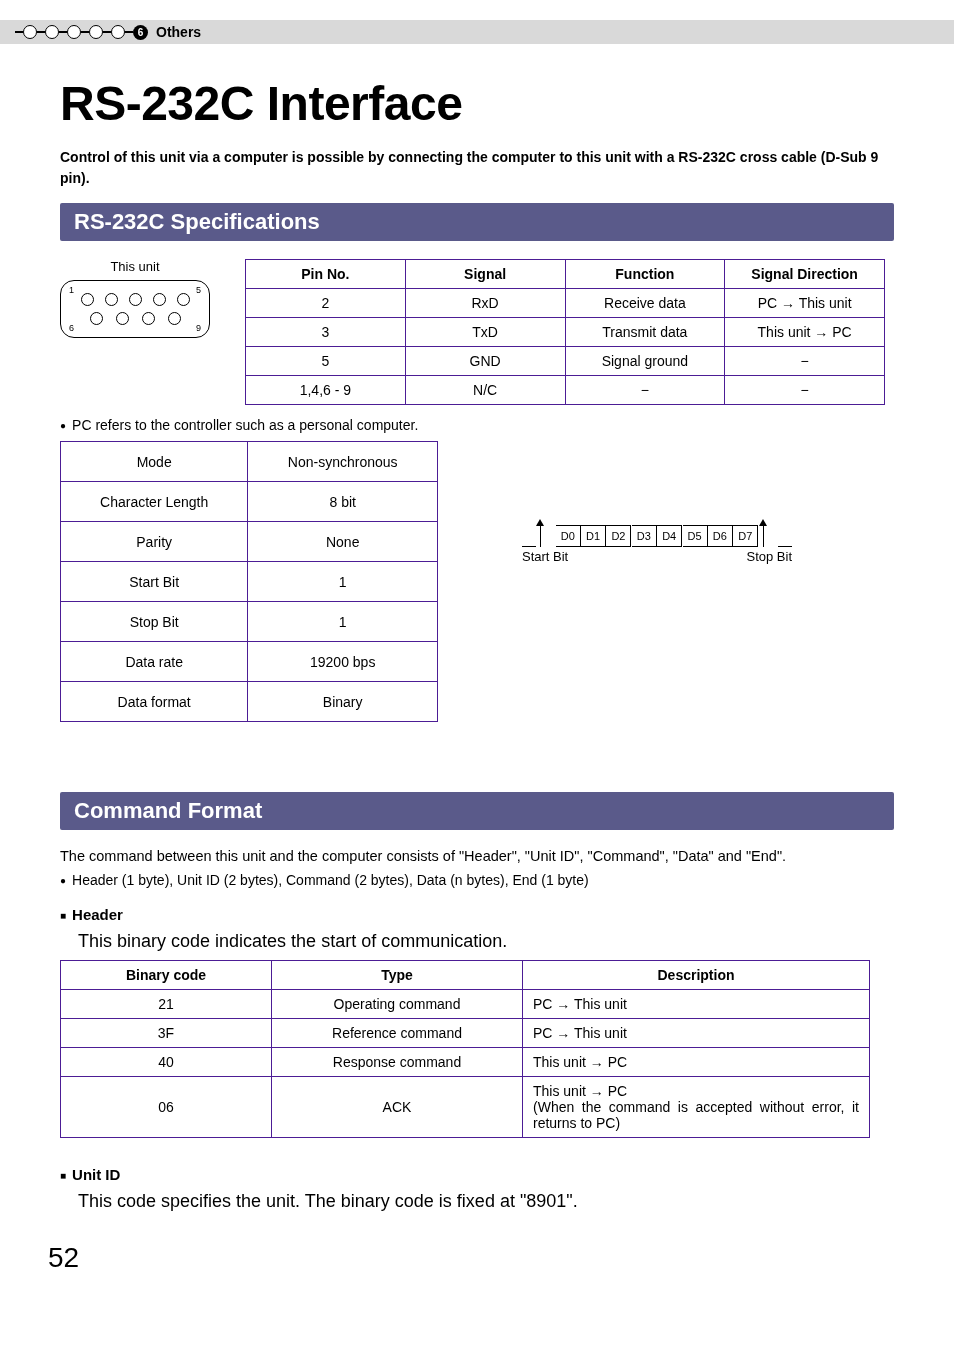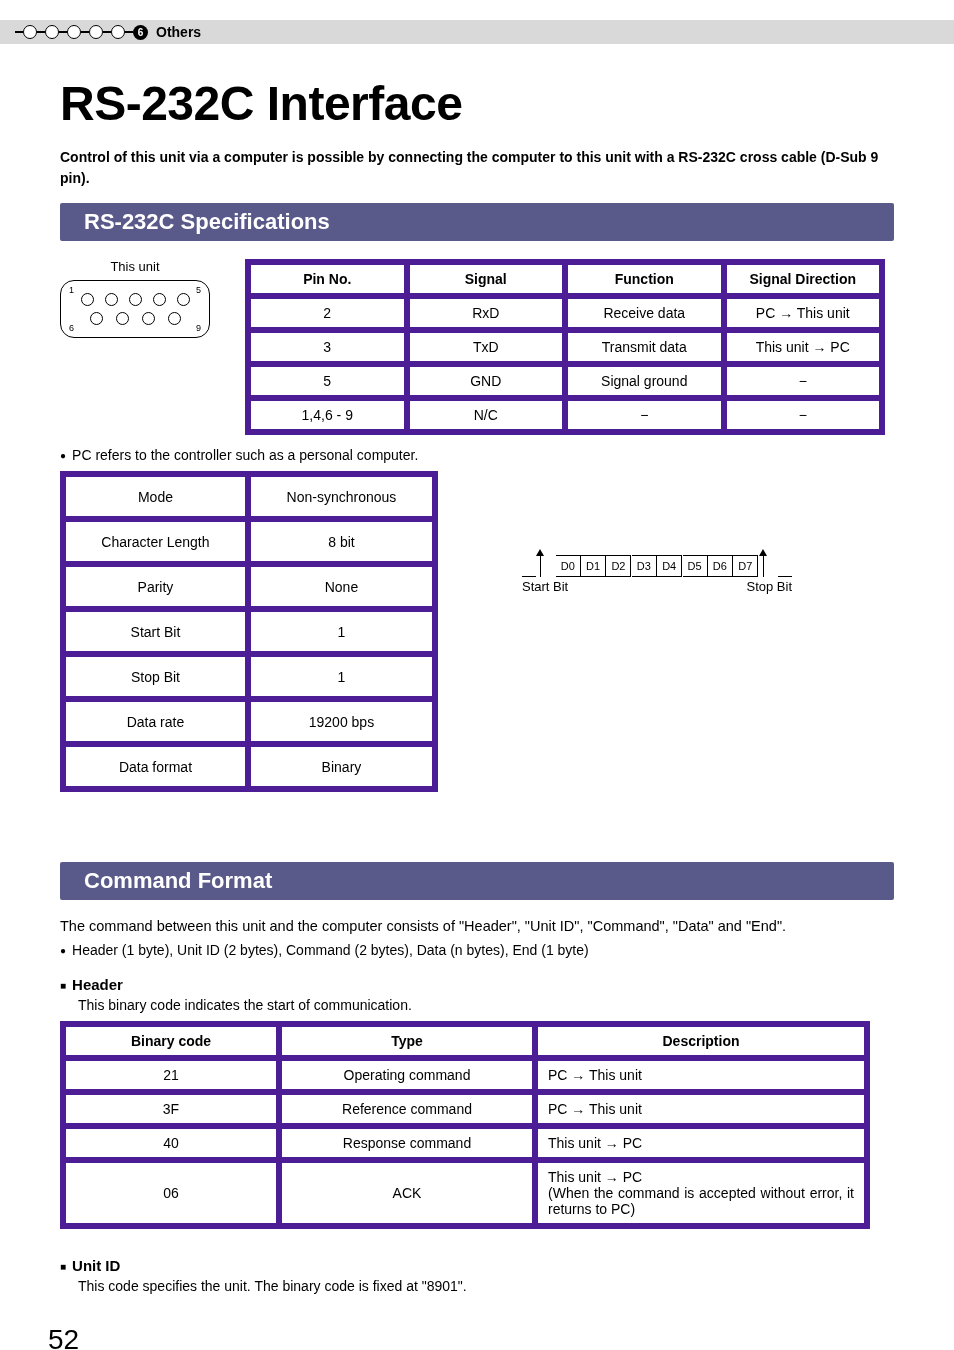--- a/index.html
+++ b/index.html
@@ -38,26 +38,26 @@
     margin: 22px 0 16px 0;
     letter-spacing: -0.5px;
   }
   .intro { font-weight: bold; font-size: 14px; line-height: 1.5; margin: 0 0 14px 0; }
   .section-h {
     background: #5a5a8a;
     color: #fff;
     font-family: "Arial Narrow", Arial, sans-serif;
     font-weight: bold;
     font-size: 22px;
-    padding: 6px 24px;
+    padding: 6px 14px;
     margin: 0 0 18px 0;
     border-radius: 2px;
   }
   table { border-collapse: collapse; font-size: 14px; }
-  table th, table td { border: 6px solid #4c1d95; padding: 6px 10px; text-align: center; }
+  table th, table td { border: 1px solid #4c1d95; padding: 6px 10px; text-align: center; }
   .row1 { display: flex; align-items: flex-start; gap: 35px; margin-bottom: 12px; }
   .unit-label { font-size: 13px; text-align: center; margin-bottom: 6px; }
   .connector-box {
     width: 148px; height: 56px; border: 1.5px solid #000; border-radius: 14px;
     display: flex; flex-direction: column; justify-content: center; align-items: center;
     position: relative;
   }
   .pin-row { display: flex; justify-content: center; gap: 11px; }
   .pin-row.bottom { gap: 13px; }
   .pin { width: 11px; height: 11px; border: 1.3px solid #000; border-radius: 50%; }
@@ -74,21 +74,21 @@
   .bit-box:first-child { border-left: 1px solid #000; }
   .bit-leg { width: 14px; border-bottom: 1.5px solid #000; height: 20px; }
   .arrow-up { position: relative; width: 10px; height: 26px; border-left: 1.5px solid #000; margin: 0 4px; }
   .arrow-up::before {
     content: ""; position: absolute; top: -2px; left: -5px;
     border-left: 4px solid transparent; border-right: 4px solid transparent; border-bottom: 7px solid #000;
   }
   .bit-labels { display:flex; justify-content: space-between; width: 270px; margin-top: 2px; font-size: 13px;}
   .cmd-intro { font-size: 14.5px; margin: 0 0 0 0; }
   .sub-h { font-weight: bold; font-size: 15px; margin: 18px 0 4px 0; }
-  .sub-p { font-size: 14px; margin: 0 0 8px 18px; }
+  .sub-p { font-size: 18px; margin: 8px 0 8px 18px; }
   .header-table { width: 810px; }
   .header-table th, .header-table td { padding: 6px 10px; }
   .header-table .col1 { width: 190px; text-align:center; }
   .header-table .col2 { width: 230px; text-align:center; }
   .header-table .col3 { text-align:left; }
   .pgnum { position: absolute; left: 48px; font-size: 28px; }
   .pgwrap { position: relative; height: 40px; margin-top: 30px; }
   .bullet::before { content: "■"; font-size: 10px; margin-right: 6px; vertical-align: 1px;}
   .dotb::before { content: "●"; font-size: 10px; margin-right: 6px; vertical-align: 1px; }
   .dash-cell { letter-spacing: 0; }

